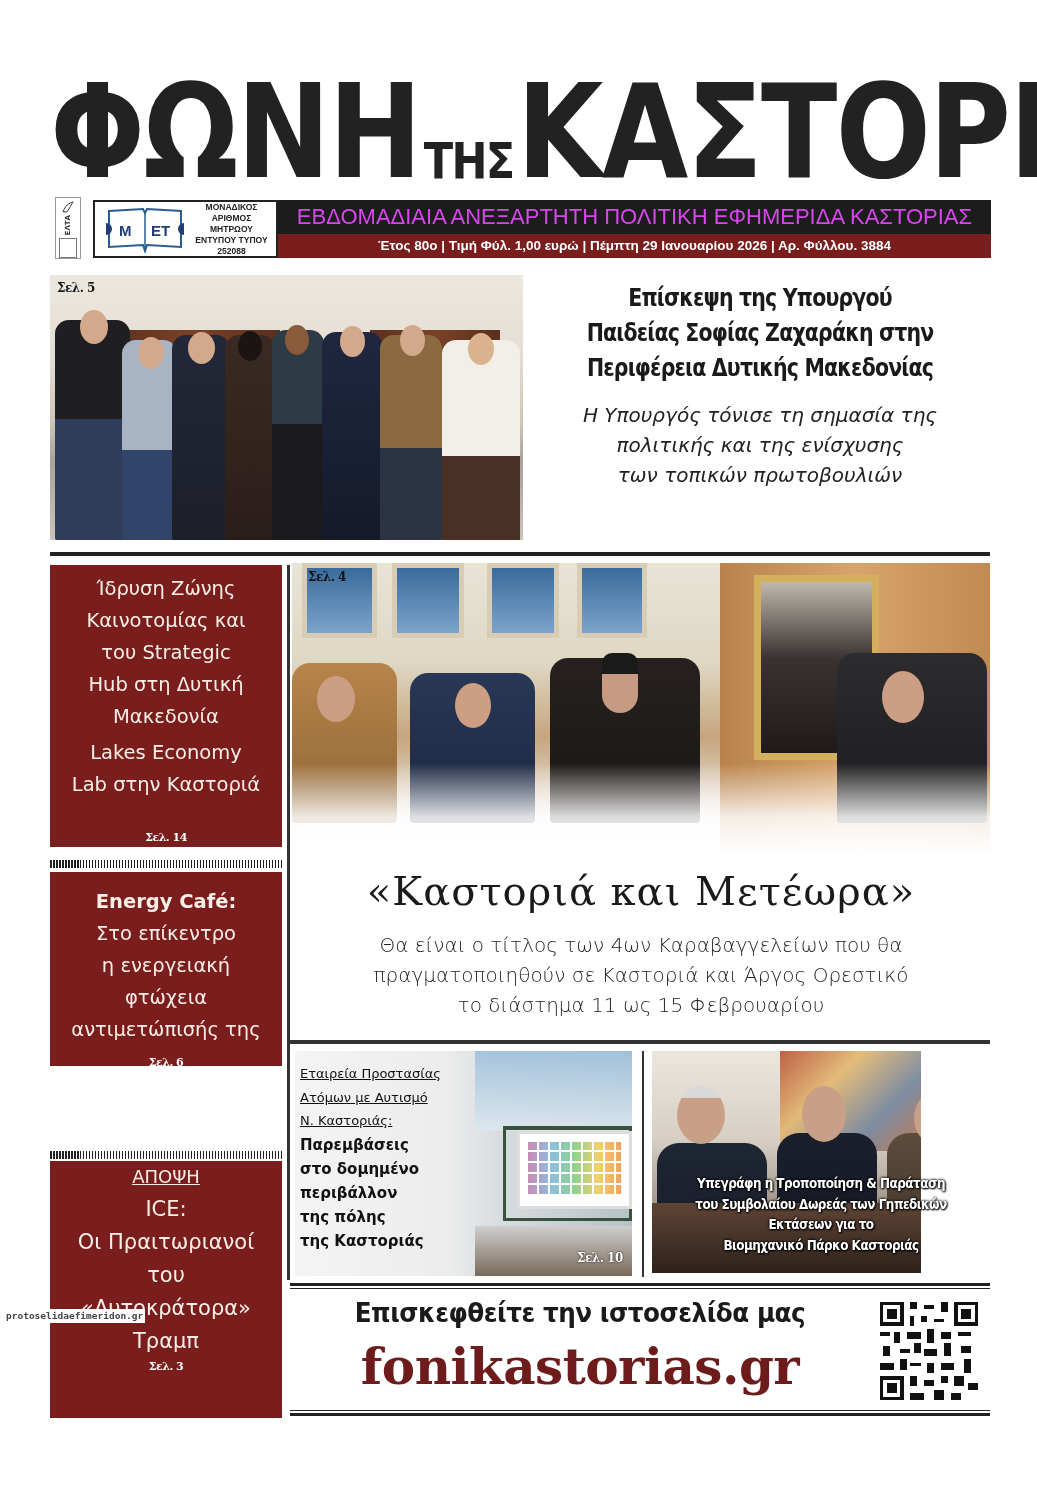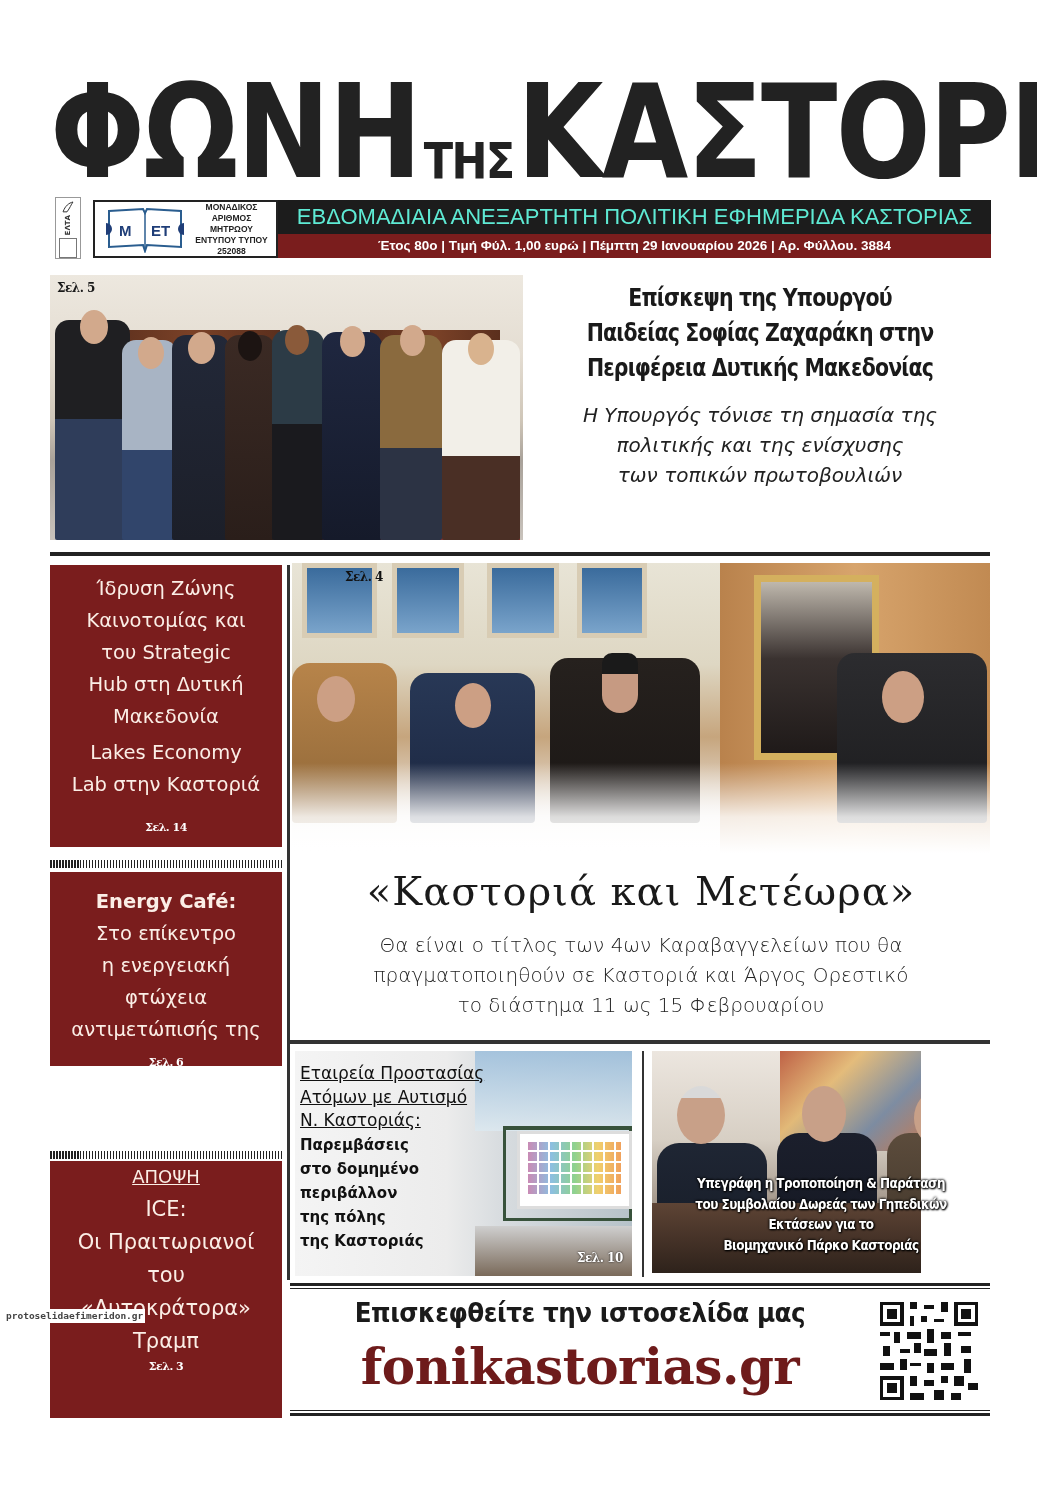--- a/index.html
+++ b/index.html
@@ -15,21 +15,21 @@
 
   
   .elta { position: absolute; left: 55px; top: 197px; width: 26px; height: 62px; border: 1px solid #999; display:flex; flex-direction:column; align-items:center; justify-content:flex-start; font-size: 7px; font-weight:700; color:#333; }
   .elta .bird { width: 14px; height: 14px; margin-top: 2px; }
   .elta .lab { writing-mode: vertical-rl; transform: rotate(180deg); font-size: 7px; font-weight:700; margin-top: 1px; }
   .elta .box { width: 18px; height: 20px; border: 1px solid #777; margin-top: 3px; }
   .met { position: absolute; left: 93px; top: 200px; width: 185px; height: 58px; border: 2px solid #222; background:#fff; display:flex; align-items:center; }
   .met-book { width: 84px; height: 48px; margin-left: 8px; position: relative; }
   .met-book svg { width: 84px; height: 48px; }
   .met-text { flex:1; text-align:center; font-size: 8.5px; font-weight: 700; line-height: 11px; color:#222; font-family: "Liberation Sans", sans-serif; }
-  .band-black { position: absolute; left: 278px; top: 200px; width: 713px; height: 34px; background: #1c1c1c; color: #5eead4; font-size: 22px; line-height: 34px; text-align: center; letter-spacing: 0px; font-family: "Liberation Sans", sans-serif; white-space: nowrap; overflow:hidden; }
+  .band-black { position: absolute; left: 278px; top: 200px; width: 713px; height: 34px; background: #1c1c1c; color: #d946ef; font-size: 22px; line-height: 34px; text-align: center; letter-spacing: 0px; font-family: "Liberation Sans", sans-serif; white-space: nowrap; overflow:hidden; }
   .band-red { position: absolute; left: 278px; top: 234px; width: 713px; height: 24px; background: #7a1d1d; color: #fff; font-size: 13.5px; line-height: 24px; text-align: center; font-weight: 700; font-family: "Liberation Sans", sans-serif; white-space: nowrap; }
 
   
   .photo1 { position: absolute; left: 50px; top: 275px; width: 473px; height: 265px; overflow: hidden; background: linear-gradient(180deg, #ede8df 0%, #e4ddd2 30%, #cfc6b8 55%, #a9a29a 70%, #c9c3bc 100%); }
   .photo1 .shelf { position:absolute; top: 55px; height: 85px; background: linear-gradient(90deg,#5b2f1d,#7a4127,#5b2f1d); }
   .photo1 .rug { position:absolute; left: 90px; top: 205px; width: 380px; height: 60px; background: repeating-linear-gradient(45deg,#8f2a2a 0 6px,#a63a36 6px 10px,#6b1f21 10px 14px); opacity: .95; }
   .photo1 .person { position:absolute; bottom: 0; border-radius: 14px 14px 2px 2px; }
   .photo1 .head { position:absolute; border-radius: 50%; background:#d2a98c; }
   .sel-tag { position: absolute; font-family: "DejaVu Serif", serif; font-weight: 900; font-size: 12px; color: #1a1a1a; letter-spacing: -0.5px; }
   .sel-tag.light { color:#fff; text-shadow: 0 0 2px #000; }
@@ -71,21 +71,21 @@
   .photo3 { position:absolute; left: 295px; top: 1051px; width: 337px; height: 225px; overflow:hidden; background: linear-gradient(90deg,#f4f4f4 0%,#ececec 45%,#d9dde0 60%,#b6c2c9 100%); }
   .photo3 .sky { position:absolute; left: 180px; top:0; width: 160px; height: 80px; background: linear-gradient(180deg,#9fc0dc,#dce8ef); opacity: .9; }
   .photo3 .board { position:absolute; left: 222px; top: 80px; width: 115px; height: 78px; background:#fff; border: 3px solid #ddd; }
   .photo3 .board .grid { position:absolute; left: 8px; top: 8px; right: 8px; bottom: 12px; background:
       repeating-linear-gradient(90deg, transparent 0 9px, #fff 9px 11px),
       repeating-linear-gradient(0deg, transparent 0 9px, #fff 9px 11px),
       linear-gradient(90deg,#c98bb5,#8cbfe1,#8fd28f,#f1d06e,#f0a15c); }
   .photo3 .fence { position:absolute; left: 208px; top: 75px; width: 129px; height: 95px; border: 3px solid #38523b; border-top-width: 4px; }
   .photo3 .ground { position:absolute; left: 180px; top: 175px; width: 160px; height: 50px; background: linear-gradient(180deg,#cfcfcf,#7a6a5a); }
   .p3text { position:absolute; left: 300px; top: 1062px; width: 210px; font-family: "DejaVu Sans", sans-serif; color:#111; }
-  .p3text .u { display:block; font-size: 17px; line-height: 23.5px; text-decoration: underline; white-space: nowrap; }
+  .p3text .u { display:block; font-size: 13px; line-height: 23.5px; text-decoration: underline; white-space: nowrap; }
   .p3text .b { display:block; font-size: 15px; line-height: 24px; font-weight: 700; white-space: nowrap; }
 
   .vline2 { position:absolute; left: 642px; top: 1051px; width: 2px; height: 226px; background:#333; }
   .photo4 { position:absolute; left: 652px; top: 1051px; width: 269px; height: 222px; overflow:hidden; background: linear-gradient(180deg,#ece6df 0%,#d7cfc4 40%,#6b5a4c 100%); }
   .photo4 .paint { position:absolute; left: 128px; top: 0; width: 150px; height: 100px; background: linear-gradient(135deg,#b74a2b,#e3b56a,#6c7f9a,#c86b3a); opacity:.85; }
   .photo4 .man { position:absolute; bottom: 0; border-radius: 22px 22px 0 0; }
   .photo4 .mhead { position:absolute; border-radius: 50%; background:#c8a088; }
   .photo4 .table { position:absolute; left:0; bottom:0; width:100%; height: 70px; background: linear-gradient(180deg,#5e4435,#2e221b); }
   .p4text { position:absolute; left: 652px; top: 1173px; width: 338px; text-align:center; font-family: "DejaVu Sans", sans-serif; font-weight: 900; font-size: 14px; line-height: 20.5px; color:#fff; text-shadow: 0 0 3px #000, 0 0 3px #000, 1px 1px 2px #000; letter-spacing: -0.6px; }
   .p4text .ln { display:block; white-space: nowrap; transform: scaleX(0.86); }
@@ -177,21 +177,21 @@
 <div class="rule-double"></div>
 
 <div class="side-box" style="top:565px;height:282px;padding-top:8px;">
   <span class="t">Ίδρυση Ζώνης</span>
   <span class="t">Καινοτομίας και</span>
   <span class="t">του Strategic</span>
   <span class="t">Hub στη Δυτική</span>
   <span class="t">Μακεδονία</span>
   <span class="t" style="margin-top:4px;">Lakes Economy</span>
   <span class="t">Lab στην Καστοριά</span>
-  <span class="sel" style="margin-top:20px;">Σελ. 14</span>
+  <span class="sel" style="margin-top:30px;">Σελ. 14</span>
 </div>
 <div class="perf" style="top:860px;"></div>
 <div class="side-box" style="top:872px;height:194px;padding-top:14px;">
   <span class="t b">Energy Café:</span>
   <span class="t">Στο επίκεντρο</span>
   <span class="t">η ενεργειακή</span>
   <span class="t">φτώχεια</span>
   <span class="t">αντιμετώπισής της</span>
   <span class="sel">Σελ. 6</span>
 </div>
@@ -217,21 +217,21 @@
   <div class="portrait"></div>
   <div class="fig" style="left:0;width:105px;height:160px;background:linear-gradient(180deg,#b7844a,#8e6637);"></div>
   <div class="fhead" style="left:25px;top:113px;width:38px;height:46px;"></div>
   <div class="fig" style="left:118px;width:125px;height:150px;background:linear-gradient(180deg,#283856,#1b2640);"></div>
   <div class="fhead" style="left:163px;top:120px;width:36px;height:45px;"></div>
   <div class="fig" style="left:258px;width:150px;height:165px;background:linear-gradient(180deg,#26211e,#1a1614);"></div>
   <div class="fhead" style="left:310px;top:90px;width:36px;height:60px;background:linear-gradient(180deg,#1a1a1a 0 35%,#c69a82 35%);border-radius:10px 10px 18px 18px;"></div>
   <div class="fig" style="left:545px;width:150px;height:170px;background:linear-gradient(180deg,#2c2c2f,#1b1b1d);"></div>
   <div class="fhead" style="left:590px;top:108px;width:42px;height:52px;"></div>
   <div class="fade"></div>
-  <span class="sel-tag" style="left:16px;top:7px;color:#111;padding-left:37px;">Σελ. 4</span>
+  <span class="sel-tag" style="left:16px;top:7px;color:#111;">Σελ. 4</span>
 </div>
 
 <div class="headline2">«Καστοριά και Μετέωρα»</div>
 <div class="deck2">
   <span class="ln">Θα είναι ο τίτλος των 4ων Καραβαγγελείων που θα</span>
   <span class="ln">πραγματοποιηθούν σε Καστοριά και Άργος Ορεστικό</span>
   <span class="ln">το διάστημα 11 ως 15 Φεβρουαρίου</span>
 </div>
 
 <div class="rule-heavy"></div>

